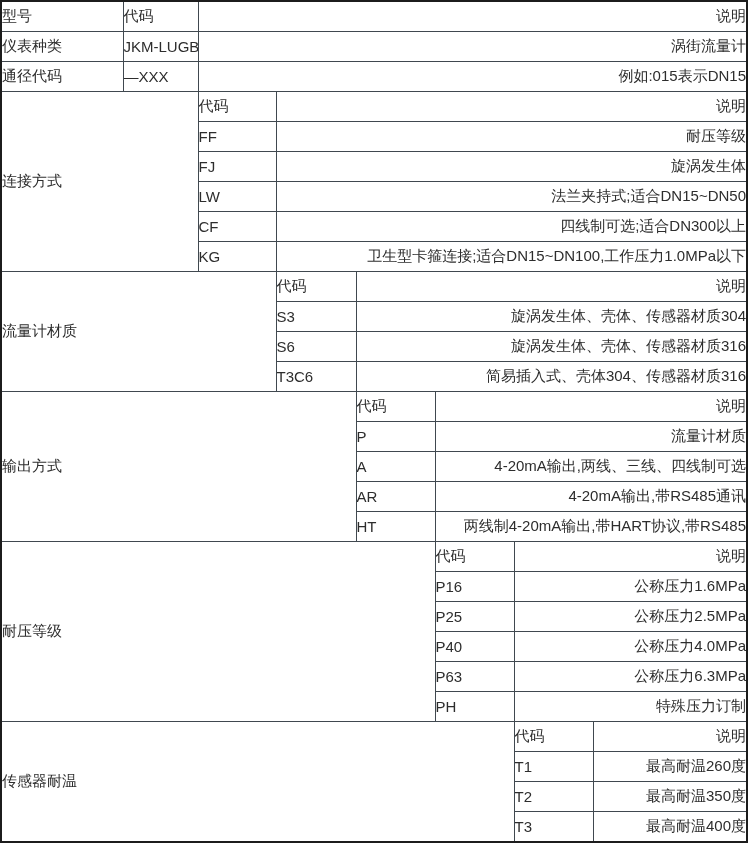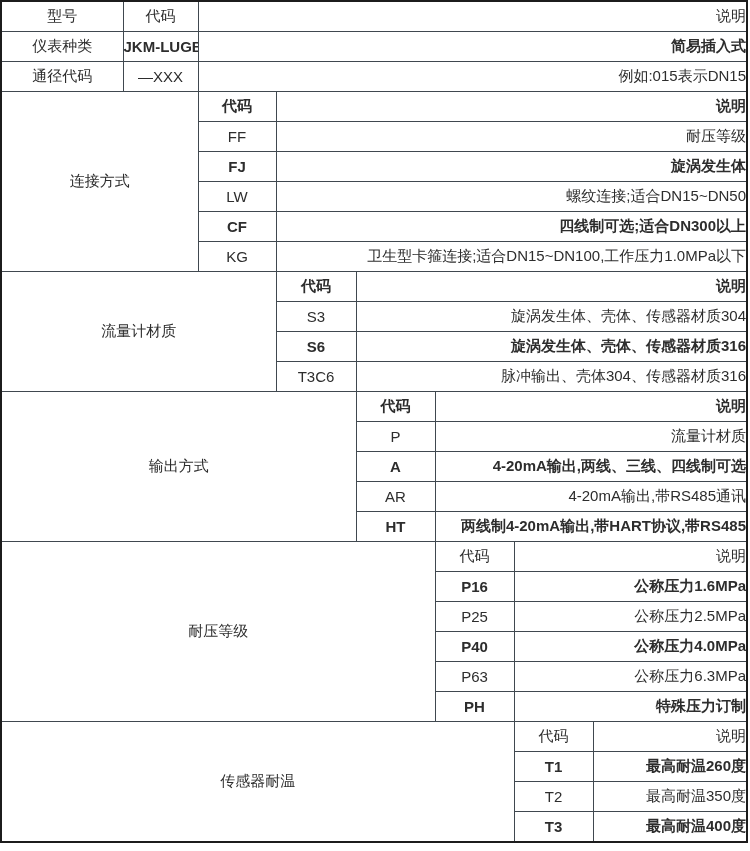--- a/index.html
+++ b/index.html
@@ -25,24 +25,24 @@
     border: 1px solid #40484f;
     height: 29px;
     padding: 0;
     font-size: 15px;
     color: #2d2d2d;
     overflow: hidden;
     white-space: nowrap;
     vertical-align: middle;
     background: #ffffff;
   }
-  td.center { text-align: center; }
+  td.center { text-align: left; }
   td.left   { text-align: right; padding-left: 12px; }
   td.hdr    { background: #a9c5e2; }
-  td.blue   { background: #d6e2f3; font-weight: bold; }
+  td.blue   { background: #d6e2f3; }
   td.white  { background: #ffffff; }
 </style>
 </head>
 <body>
 
 <div class="page">
   <table class="model-table">
     <colgroup>
       <col style="width:122px">
         <col style="width:75px">
@@ -57,21 +57,21 @@
     <tbody>
         <tr>
       <td class="hdr center">型号</td>
       <td class="hdr center">代码</td>
       <td class="hdr left" colspan="6">说明</td>
     </tr>
 
     <tr>
       <td class="white center">仪表种类</td>
       <td class="blue center">JKM-LUGB</td>
-      <td class="blue left" colspan="6">简易插入式</td>
+      <td class="blue left" colspan="6">涡街流量计</td>
     </tr>
 
     <tr>
       <td class="white center">通径代码</td>
       <td class="white center">—XXX</td>
       <td class="white left" colspan="6">例如:015表示DN15</td>
     </tr>
 
     <tr>
       <td class="white center" colspan="2" rowspan="6">连接方式</td>
@@ -81,21 +81,21 @@
     <tr>
       <td class="white center">FF</td>
       <td class="white left" colspan="5">耐压等级</td>
     </tr>
     <tr>
       <td class="blue center">FJ</td>
       <td class="blue left" colspan="5">旋涡发生体</td>
     </tr>
     <tr>
       <td class="white center">LW</td>
-      <td class="white left" colspan="5">螺纹连接;适合DN15~DN50</td>
+      <td class="white left" colspan="5">法兰夹持式;适合DN15~DN50</td>
     </tr>
     <tr>
       <td class="blue center">CF</td>
       <td class="blue left" colspan="5">四线制可选;适合DN300以上</td>
     </tr>
     <tr>
       <td class="white center">KG</td>
       <td class="white left" colspan="5">卫生型卡箍连接;适合DN15~DN100,工作压力1.0MPa以下</td>
     </tr>
 
@@ -107,21 +107,21 @@
     <tr>
       <td class="white center">S3</td>
       <td class="white left" colspan="4">旋涡发生体、壳体、传感器材质304</td>
     </tr>
     <tr>
       <td class="blue center">S6</td>
       <td class="blue left" colspan="4">旋涡发生体、壳体、传感器材质316</td>
     </tr>
     <tr>
       <td class="white center">T3C6</td>
-      <td class="white left" colspan="4">脉冲输出、壳体304、传感器材质316</td>
+      <td class="white left" colspan="4">简易插入式、壳体304、传感器材质316</td>
     </tr>
 
     <tr>
       <td class="white center" colspan="4" rowspan="5">输出方式</td>
       <td class="blue center">代码</td>
       <td class="blue left" colspan="3">说明</td>
     </tr>
     <tr>
       <td class="white center">P</td>
       <td class="white left" colspan="3">流量计材质</td>

